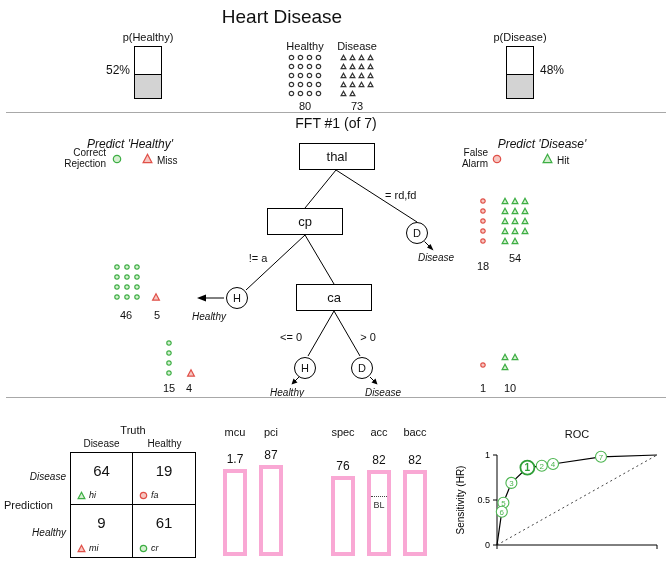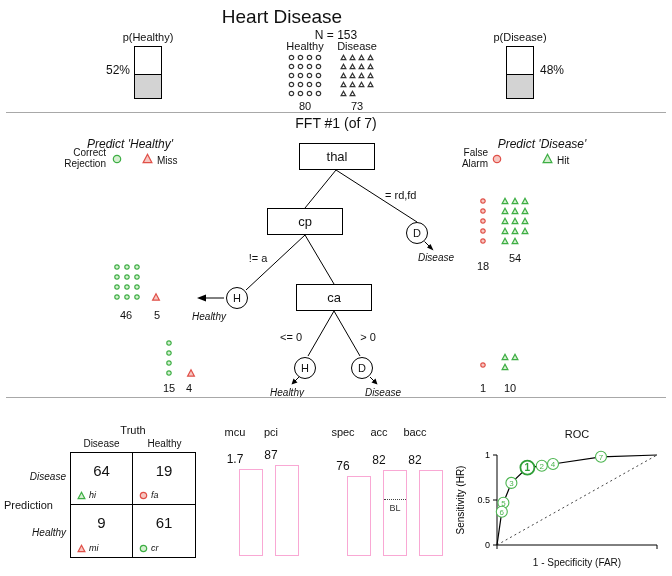--- a/index.html
+++ b/index.html
@@ -25,32 +25,31 @@
   .cm{border:1px solid #000;background:#fff;}
   .cm-cell{position:absolute;width:62px;height:52px;}
   .cm-cell.br{border-right:1px solid #000;}
   .cm-cell.bb{border-bottom:1px solid #000;}
   .cm-value{margin-top:9px;text-align:center;font-size:15px;}
   .cm-tag{position:absolute;left:6px;bottom:4px;display:flex;align-items:center;gap:3px;font-size:9px;font-style:italic;}
   #bars-panel{position:absolute;left:212px;top:426px;width:232px;height:130px;}
   .bar-item{position:absolute;bottom:0;width:26px;height:130px;}
   .bar-label{position:absolute;top:0;width:100%;text-align:center;font-size:11px;}
   .bar-value{position:absolute;width:100%;text-align:center;font-size:12px;}
-  .bar-rect{position:absolute;bottom:0;left:1px;width:24px;border:1px solid #f9a8d4;background:#fff;margin-left:16px;}
+  .bar-rect{position:absolute;bottom:0;left:1px;width:24px;border:4px solid #f9a8d4;background:#fff;}
   .bl-line{position:absolute;left:0;right:0;border-top:1px dotted #444;}
   .bl-label{position:absolute;width:100%;text-align:center;font-size:9px;color:#333;}
   svg{display:block;}
 </style>
 </head>
 <body>
 
 <div id="app">
 
   <div class="abs ctr title-lg" style="left:0;top:6px;width:564px;">Heart Disease</div>
-  <div class="abs ctr f12" style="left:0;top:28px;width:672px;">N = 153</div>
 
   <div class="abs ctr f11" style="left:275px;top:40px;width:60px;">Healthy</div>
   <div class="abs ctr f11" style="left:327px;top:40px;width:60px;">Disease</div>
   <div class="abs" style="left:287px;top:53px;">
       <svg width="36" height="45" viewBox="0 0 36 45">
         <g transform="translate(1.5,1.5)">
           <circle cx="3" cy="3" r="2.2" fill="#ffffff" stroke="#333333" stroke-width="1.2"></circle>
         </g>
         <g transform="translate(10.5,1.5)">
           <circle cx="3" cy="3" r="2.2" fill="#ffffff" stroke="#333333" stroke-width="1.2"></circle>
@@ -569,15 +568,14 @@
         <circle cx="103" cy="38" r="5.5" fill="#fff" stroke="#4bb54f" stroke-width="1.1"></circle>
         <text x="103" y="40.8" text-anchor="middle" font-size="8" fill="#4bb54f">4</text>
         <circle cx="53.4" cy="76.7" r="5.5" fill="#fff" stroke="#4bb54f" stroke-width="1.1"></circle>
         <text x="53.4" y="79.5" text-anchor="middle" font-size="8" fill="#4bb54f">5</text>
         <circle cx="51.8" cy="85.7" r="5.5" fill="#fff" stroke="#4bb54f" stroke-width="1.1"></circle>
         <text x="51.8" y="88.5" text-anchor="middle" font-size="8" fill="#4bb54f">6</text>
         <circle cx="151" cy="30.799999999999997" r="5.5" fill="#fff" stroke="#4bb54f" stroke-width="1.1"></circle>
         <text x="151" y="33.599999999999994" text-anchor="middle" font-size="8" fill="#4bb54f">7</text>
       </svg>
     </div>
-  <div class="abs ctr f10" style="left:487px;top:557px;width:180px;">1 - Specificity (FAR)</div>
 
 </div>
 
 </body></html>

